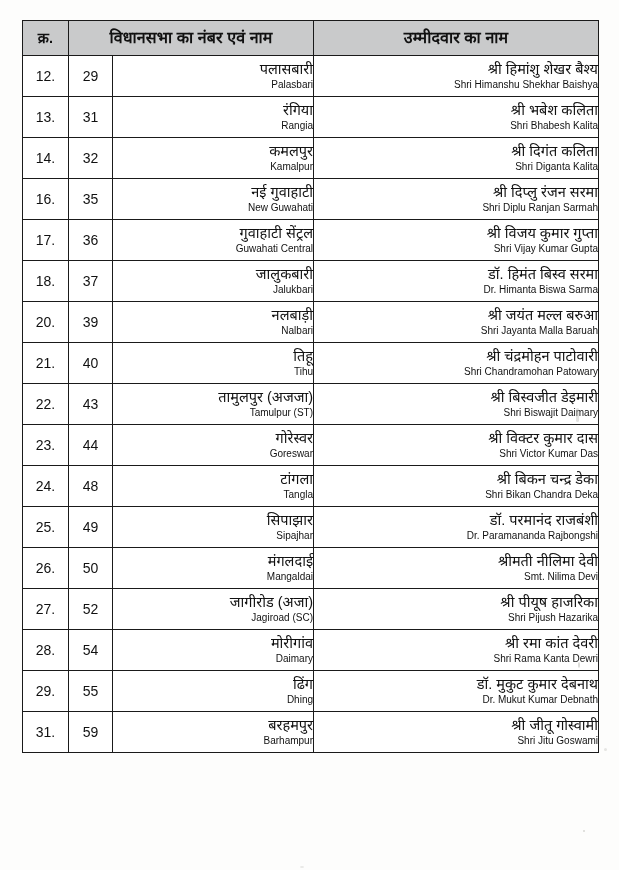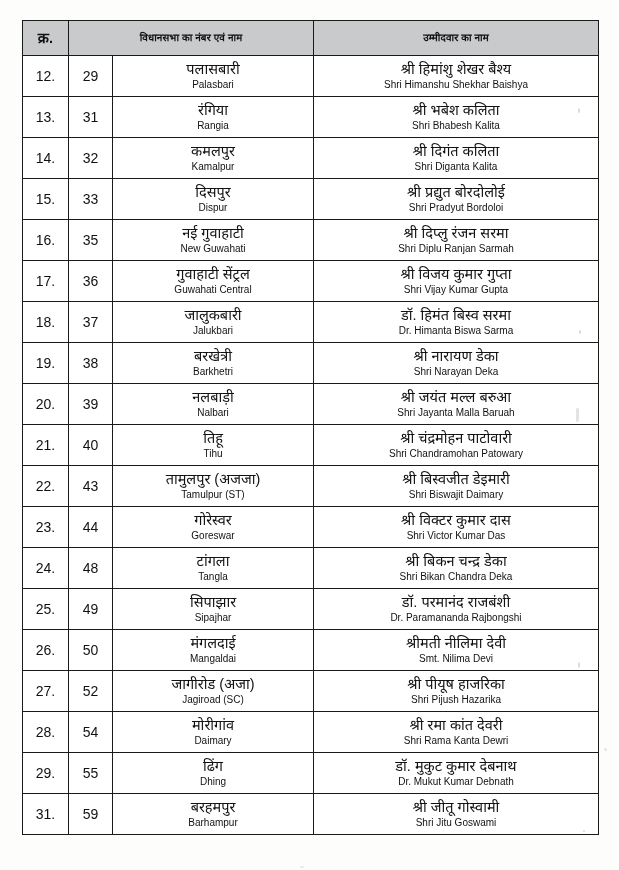--- a/index.html
+++ b/index.html
@@ -50,21 +50,21 @@
   col.c-sl    { width: 46px; }
   col.c-num   { width: 44px; }
   col.c-name  { width: 201px; }
   col.c-cand  { width: 285px; }
 
   
   thead th {
     background: #c9cacb;
     height: 34px;
     text-align: center;
-    font-size: 10px;
+    font-size: 16px;
     font-weight: bold;
     letter-spacing: .1px;
     padding: 2px 4px;
     line-height: 1.15;
   }
   thead th.h-sl { font-size: 14.5px; }
 
   
   tbody tr { height: 41px; margin-top: 32px; }
 
@@ -74,21 +74,21 @@
     padding: 0 2px;
   }
   td.acno {
     text-align: center;
     font-size: 14px;
     padding: 0 2px;
   }
   td.acname,
   td.cand {
     padding: 2px 6px 3px 7px;
-    text-align: center;
+    text-align: right;
   }
 
   .hi {
     display: block;
     font-size: 14.5px;
     line-height: 1.28;
     white-space: nowrap;
   }
   .en {
     display: block;
@@ -168,32 +168,20 @@
             <td class="acname">
               <span class="hi">कमलपुर</span>
               <span class="en">Kamalpur</span>
             </td>
             <td class="cand">
               <span class="hi">श्री दिगंत कलिता</span>
               <span class="en">Shri Diganta Kalita</span>
             </td>
           </tr>
           <tr>
-            <td class="sl">15.</td>
-            <td class="acno">33</td>
-            <td class="acname">
-              <span class="hi">दिसपुर</span>
-              <span class="en">Dispur</span>
-            </td>
-            <td class="cand">
-              <span class="hi">श्री प्रद्युत बोरदोलोई</span>
-              <span class="en">Shri Pradyut Bordoloi</span>
-            </td>
-          </tr>
-          <tr>
             <td class="sl">16.</td>
             <td class="acno">35</td>
             <td class="acname">
               <span class="hi">नई गुवाहाटी</span>
               <span class="en">New Guwahati</span>
             </td>
             <td class="cand">
               <span class="hi">श्री दिप्लु रंजन सरमा</span>
               <span class="en">Shri Diplu Ranjan Sarmah</span>
             </td>
@@ -213,32 +201,20 @@
           <tr>
             <td class="sl">18.</td>
             <td class="acno">37</td>
             <td class="acname">
               <span class="hi">जालुकबारी</span>
               <span class="en">Jalukbari</span>
             </td>
             <td class="cand">
               <span class="hi">डॉ. हिमंत बिस्व सरमा</span>
               <span class="en">Dr. Himanta Biswa Sarma</span>
-            </td>
-          </tr>
-          <tr>
-            <td class="sl">19.</td>
-            <td class="acno">38</td>
-            <td class="acname">
-              <span class="hi">बरखेत्री</span>
-              <span class="en">Barkhetri</span>
-            </td>
-            <td class="cand">
-              <span class="hi">श्री नारायण डेका</span>
-              <span class="en">Shri Narayan Deka</span>
             </td>
           </tr>
           <tr>
             <td class="sl">20.</td>
             <td class="acno">39</td>
             <td class="acname">
               <span class="hi">नलबाड़ी</span>
               <span class="en">Nalbari</span>
             </td>
             <td class="cand">

